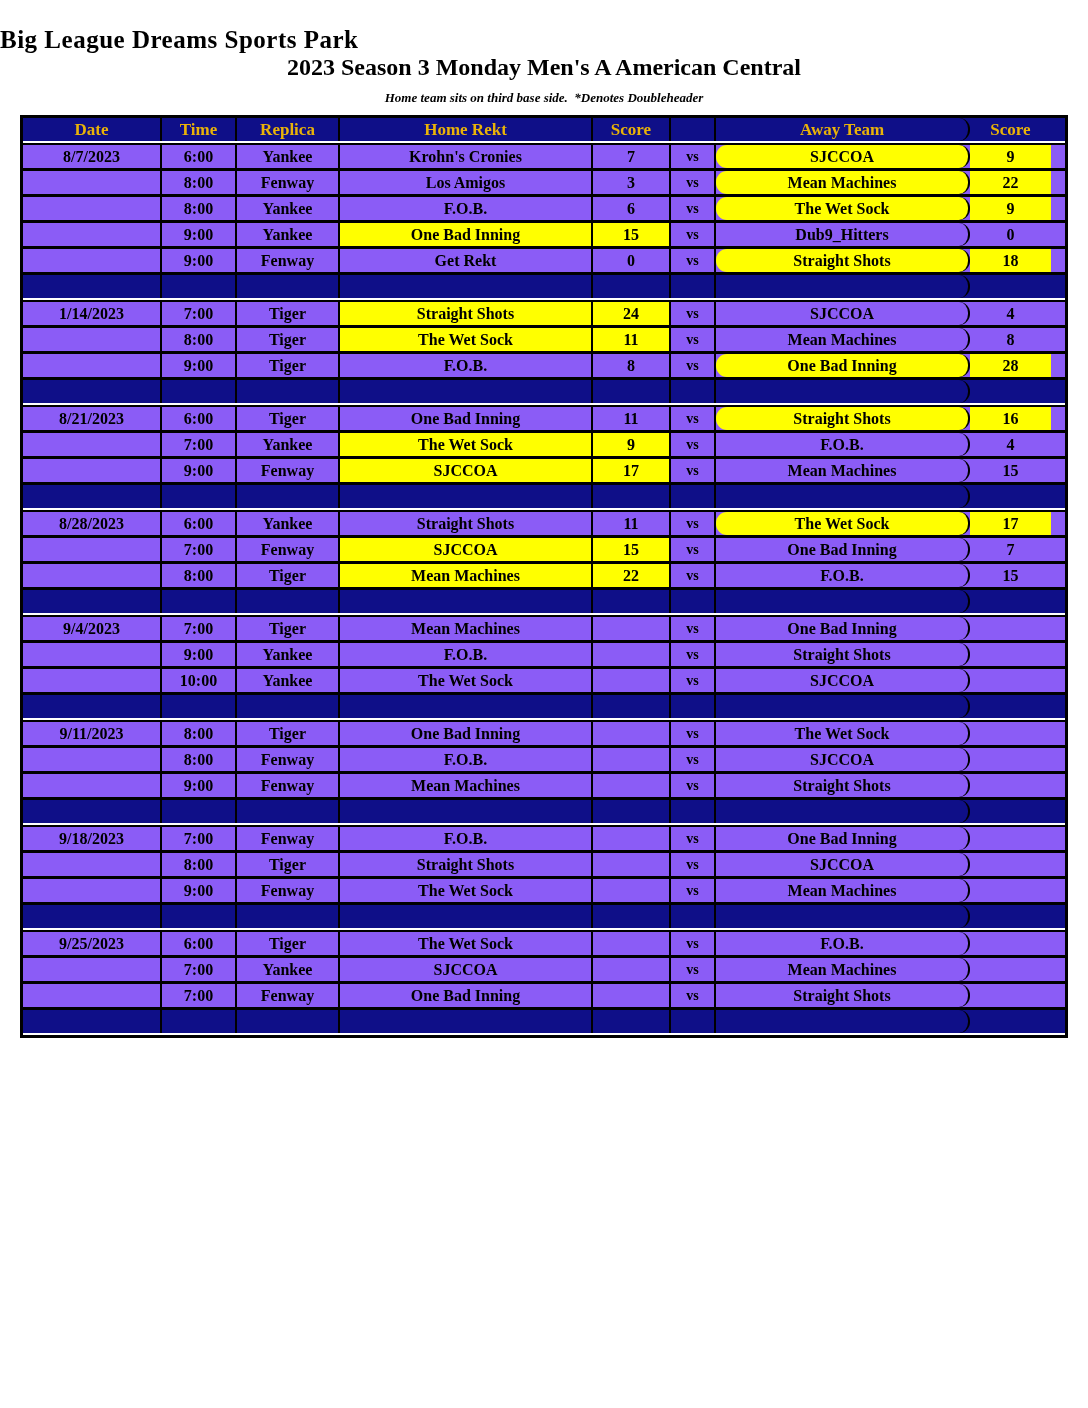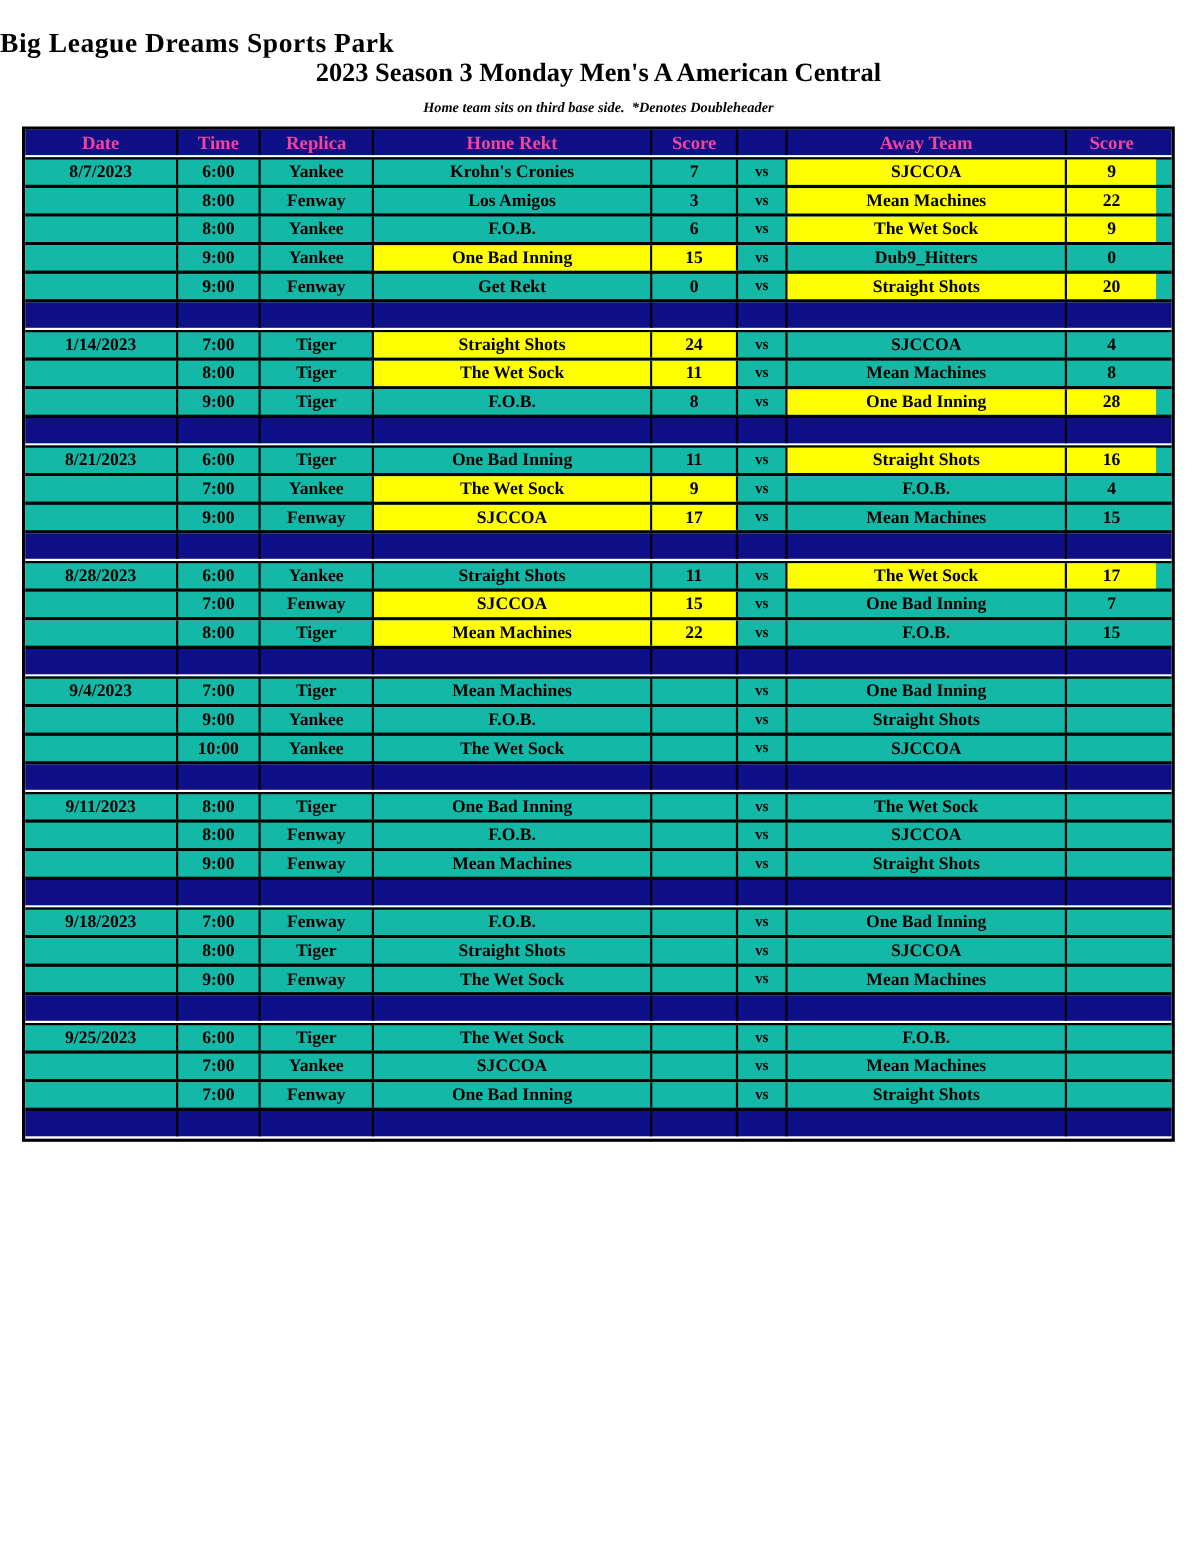--- a/index.html
+++ b/index.html
@@ -41,53 +41,53 @@
     border: 3px solid var(--line);
     background: #fff;
   }
   .hrow, .grow, .sep { display: flex; }
 
   .hrow {
     background: var(--navy);
     border-bottom: 2px solid #ffffff;
   }
   .grow {
-    background: #14b8a6;
+    background: #8b5cf6;
     border-bottom: 3px solid var(--line);
   }
   .grow.after-sep { border-top: 2px solid var(--line); }
   .sep {
     background: var(--navy);
     border-bottom: 2px solid #ffffff;
   }
 
   .cell {
     box-sizing: content-box;
     display: flex;
     align-items: center;
     justify-content: center;
     border-right: 2px solid var(--line);
     overflow: hidden;
     font-size: 16px;
     line-height: 1;
   }
   .cell:last-child { border-right: none; }
 
-  .hrow .cell { height: 23px; color: #ec4899; font-size: 17px; }
+  .hrow .cell { height: 23px; color: #eab308; font-size: 17px; }
   .grow .cell { height: 23px; }
   .sep  .cell { height: 23px; }
 
   
   .c0 { width: 137px; }
   .c1 { width: 73px;  }
   .c2 { width: 101px; }
   .c3 { width: 251px; }
   .c4 { width: 76px;  }
   .c5 { width: 43px;  }
-  .c6 { width: 252px; }
+  .c6 { width: 252px; border-radius: 11px; }
   .c7 { width: 81px;  }
 
   .vs { font-size: 14px; }
   .win { background: var(--highlight); }
 
   .playoffs {
     margin: 7px 0 0 27px;
     font-size: 19px;
   }
 </style>
@@ -151,21 +151,21 @@
         <div class="cell c7">0</div>
       </div>
       <div class="grow">
         <div class="cell c0"></div>
         <div class="cell c1">9:00</div>
         <div class="cell c2">Fenway</div>
         <div class="cell c3">Get Rekt</div>
         <div class="cell c4">0</div>
         <div class="cell c5 vs">vs</div>
         <div class="cell c6 win">Straight Shots</div>
-        <div class="cell c7 win">20</div>
+        <div class="cell c7 win">18</div>
       </div>
       <div class="sep">
         <div class="cell c0"></div>
         <div class="cell c1"></div>
         <div class="cell c2"></div>
         <div class="cell c3"></div>
         <div class="cell c4"></div>
         <div class="cell c5"></div>
         <div class="cell c6"></div>
         <div class="cell c7"></div>

